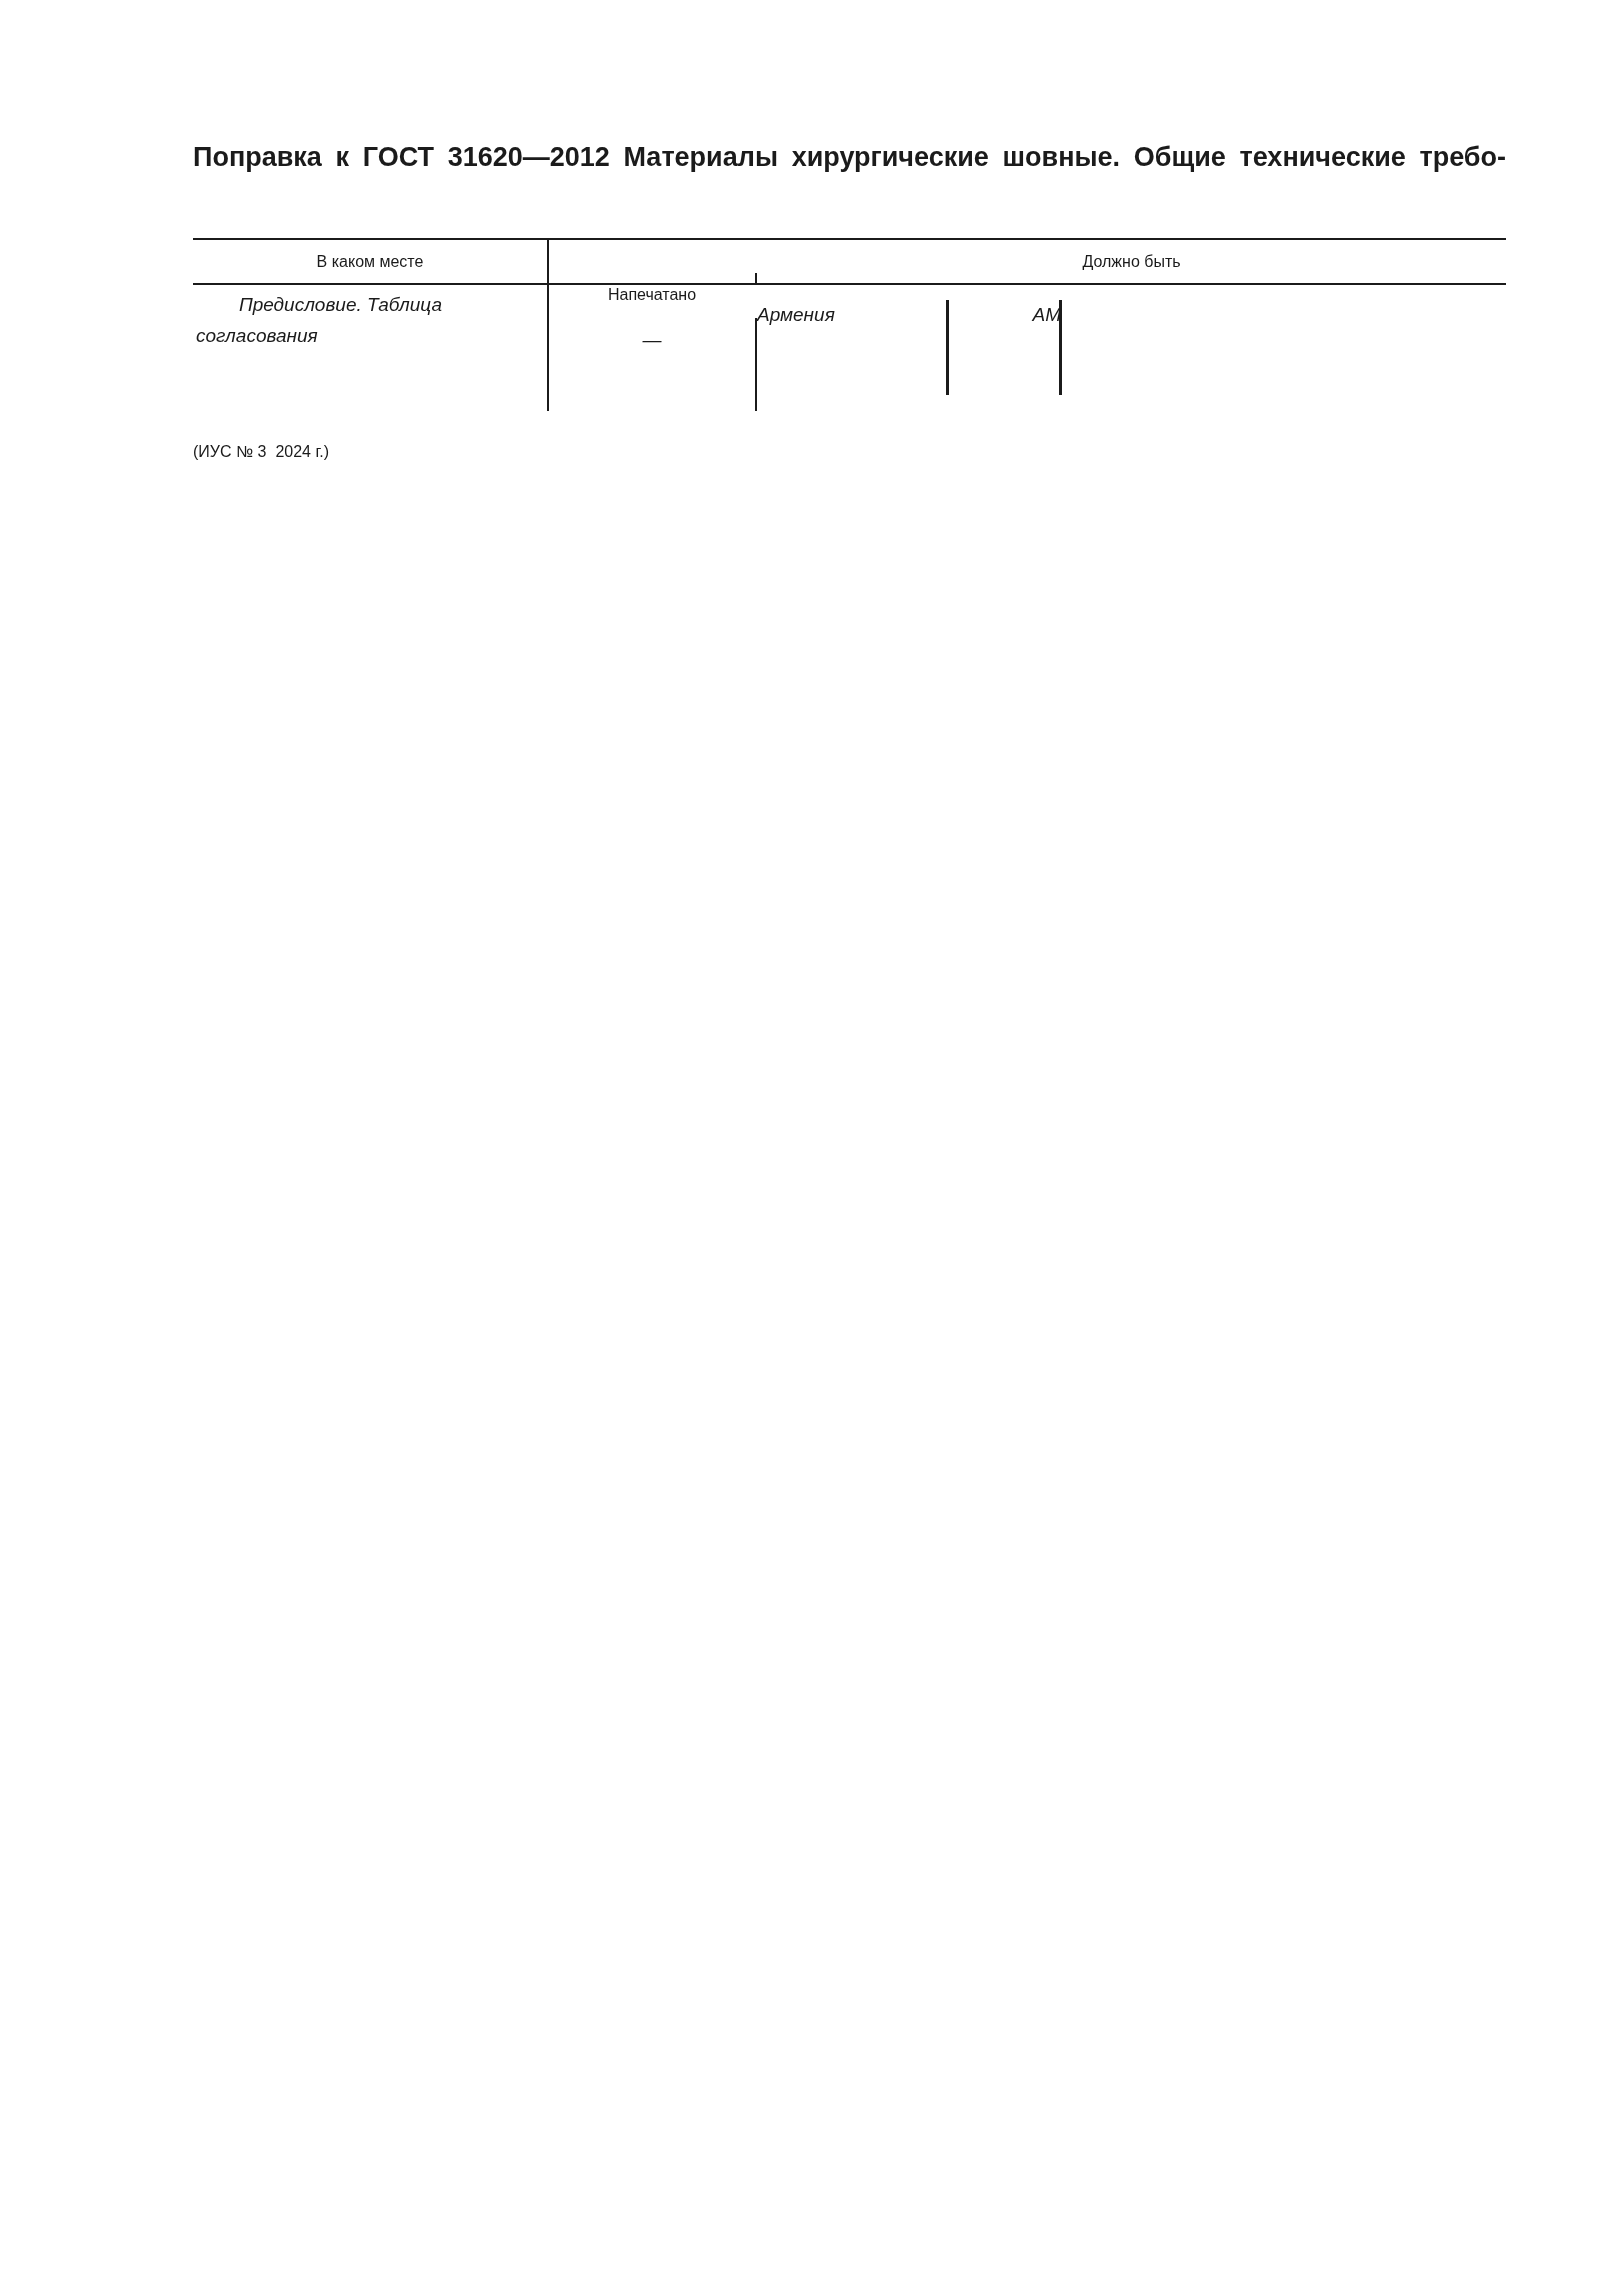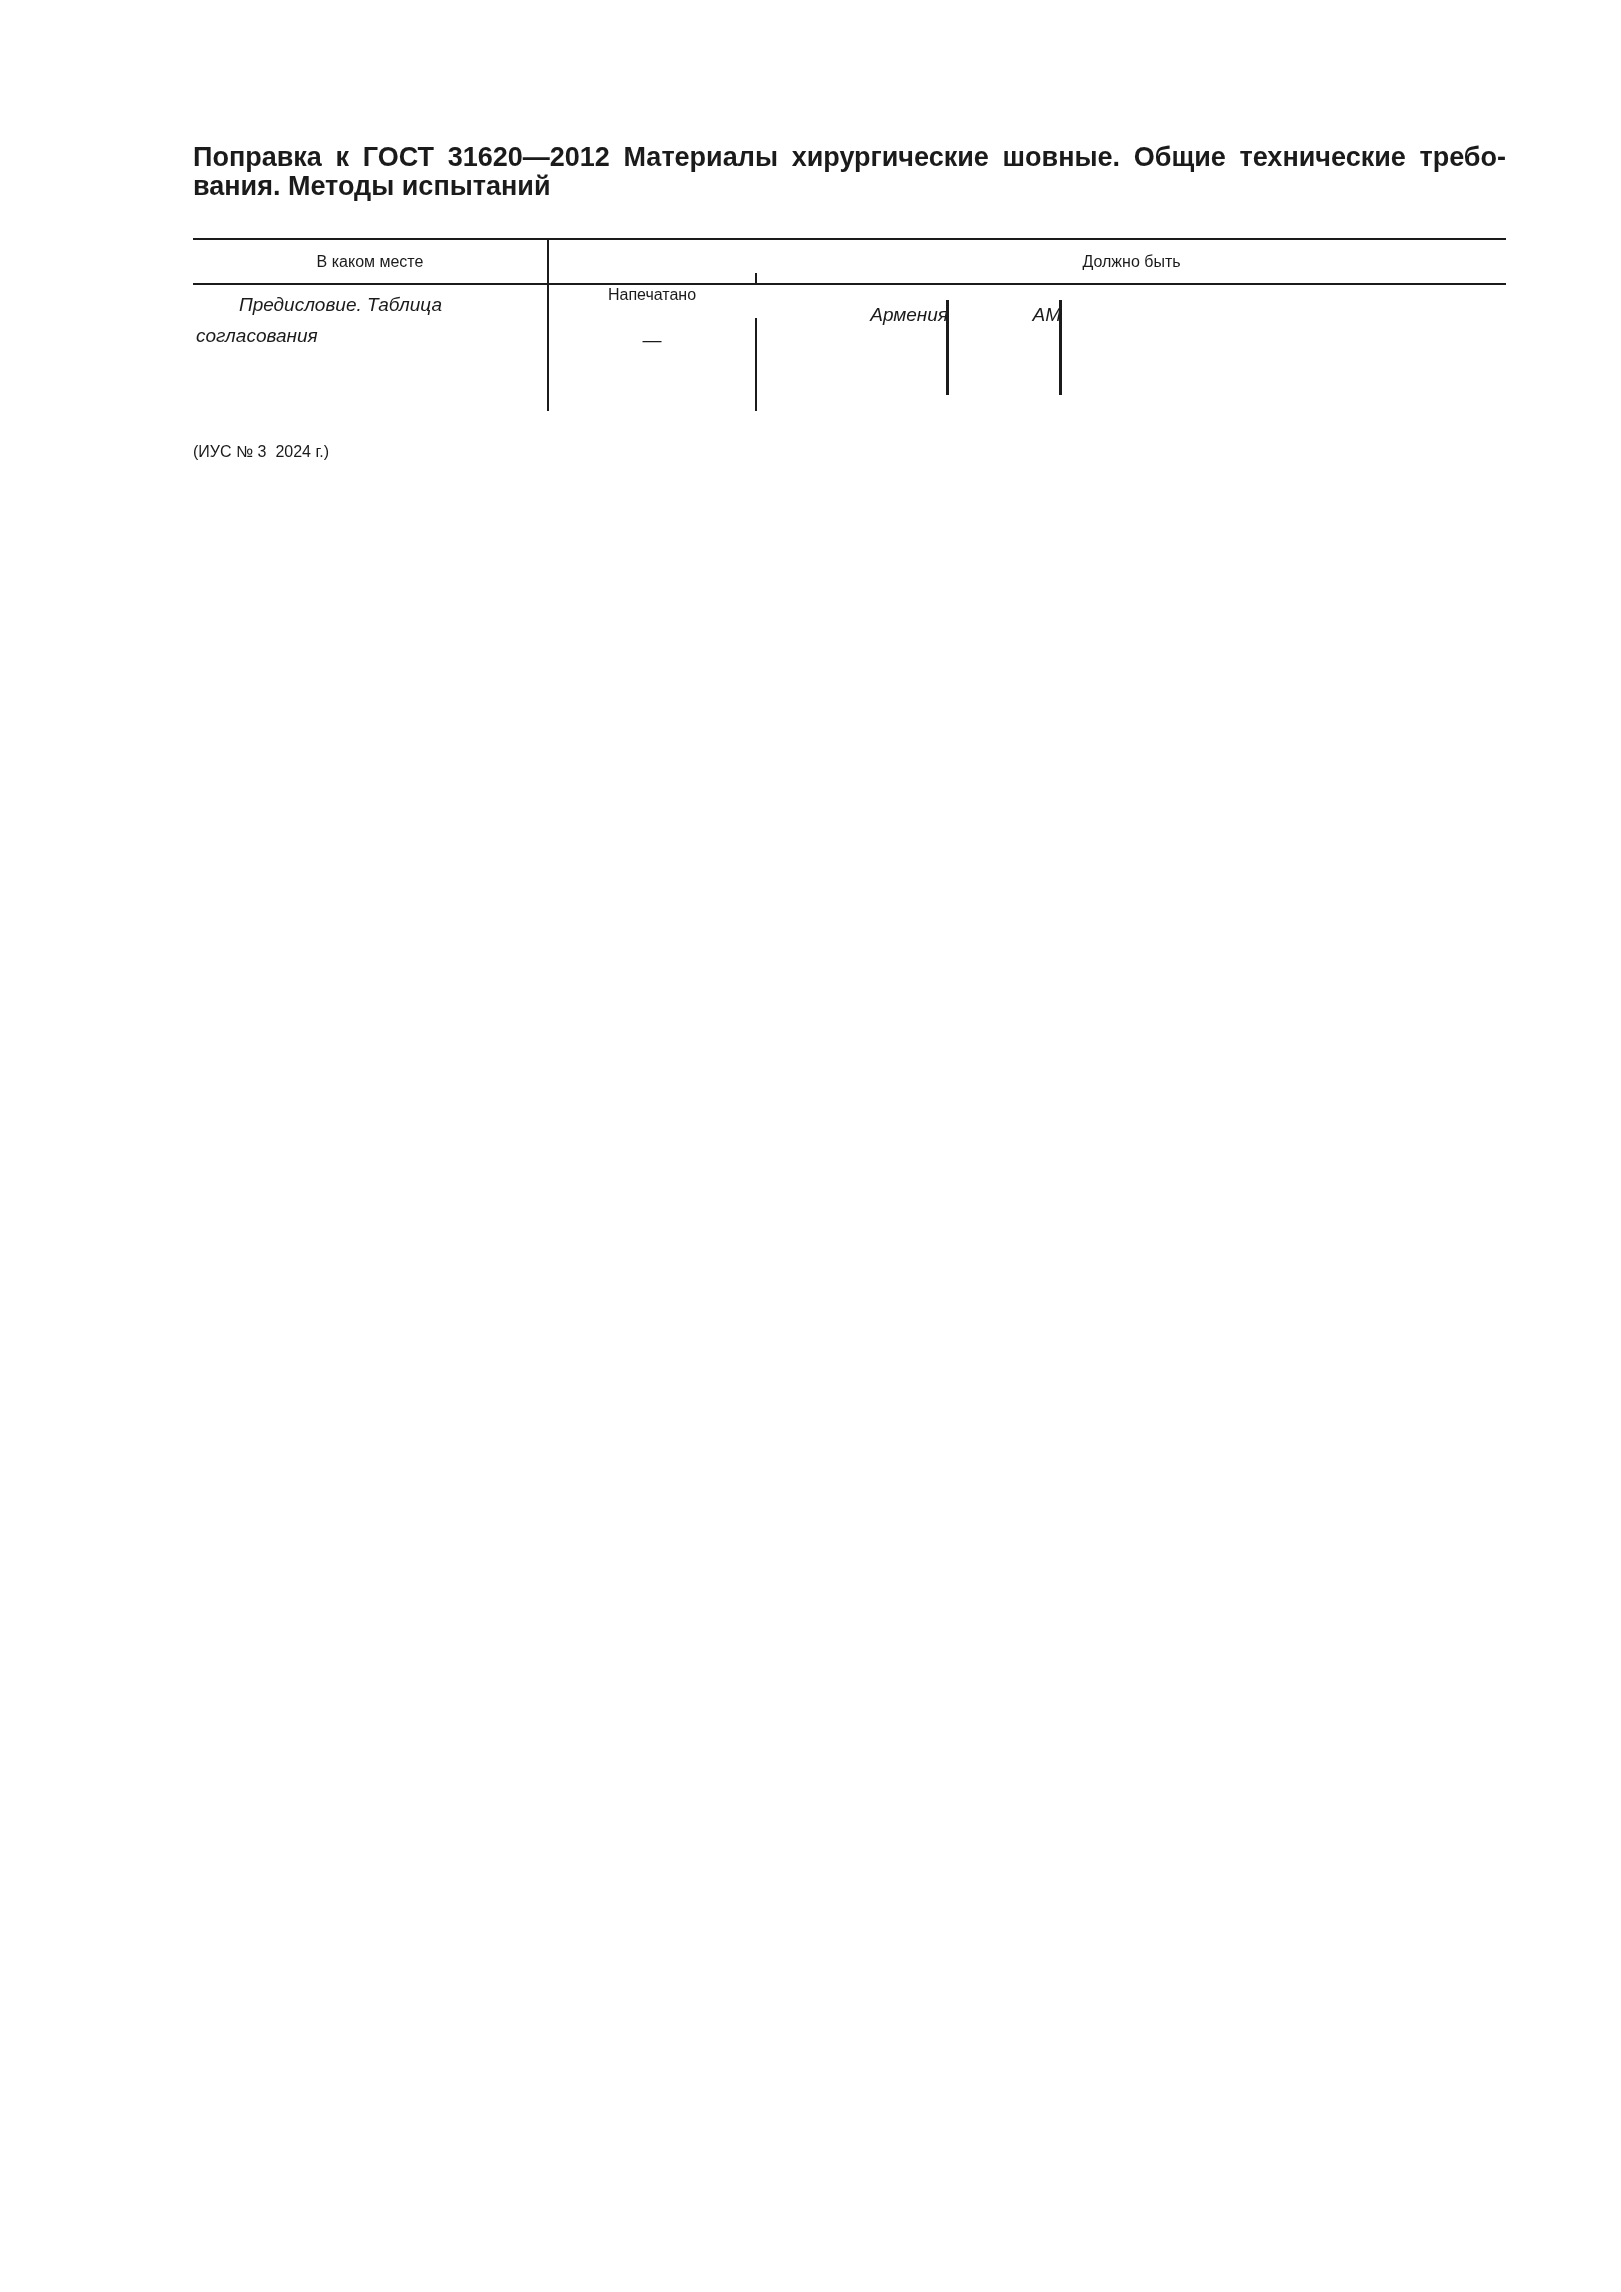--- a/index.html
+++ b/index.html
@@ -70,21 +70,21 @@
   }
   .b2 {
     text-align: center;
     padding-top: 5.9px;
   }
   .c3-body {
     display: flex;
   }
   .c3a {
     width: 191px;
-    text-align: right;
+    text-align: left;
     padding-top: 13.7px;
     position: relative;
     box-sizing: border-box;
   }
   .c3b {
     width: 113px;
     text-align: right;
     padding-top: 13.7px;
     position: relative;
     box-sizing: border-box;
@@ -115,21 +115,20 @@
     color: #1b1b1b;
   }
 </style>
 </head>
 <body>
 
 <div class="page">
 
   <div class="doc-title">
     <div class="t-line-1">Поправка к ГОСТ 31620—2012 Материалы хирургические шовные. Общие технические требо-</div>
-    <div class="t-line-2">вания. Методы испытаний</div>
   </div>
 
   <div class="corr-table">
 
     <div class="thead-row">
       <div class="c1 hcell">В каком месте</div>
       <div class="c2 hcell">Напечатано</div>
       <div class="c3 hcell">Должно быть</div>
     </div>
 

